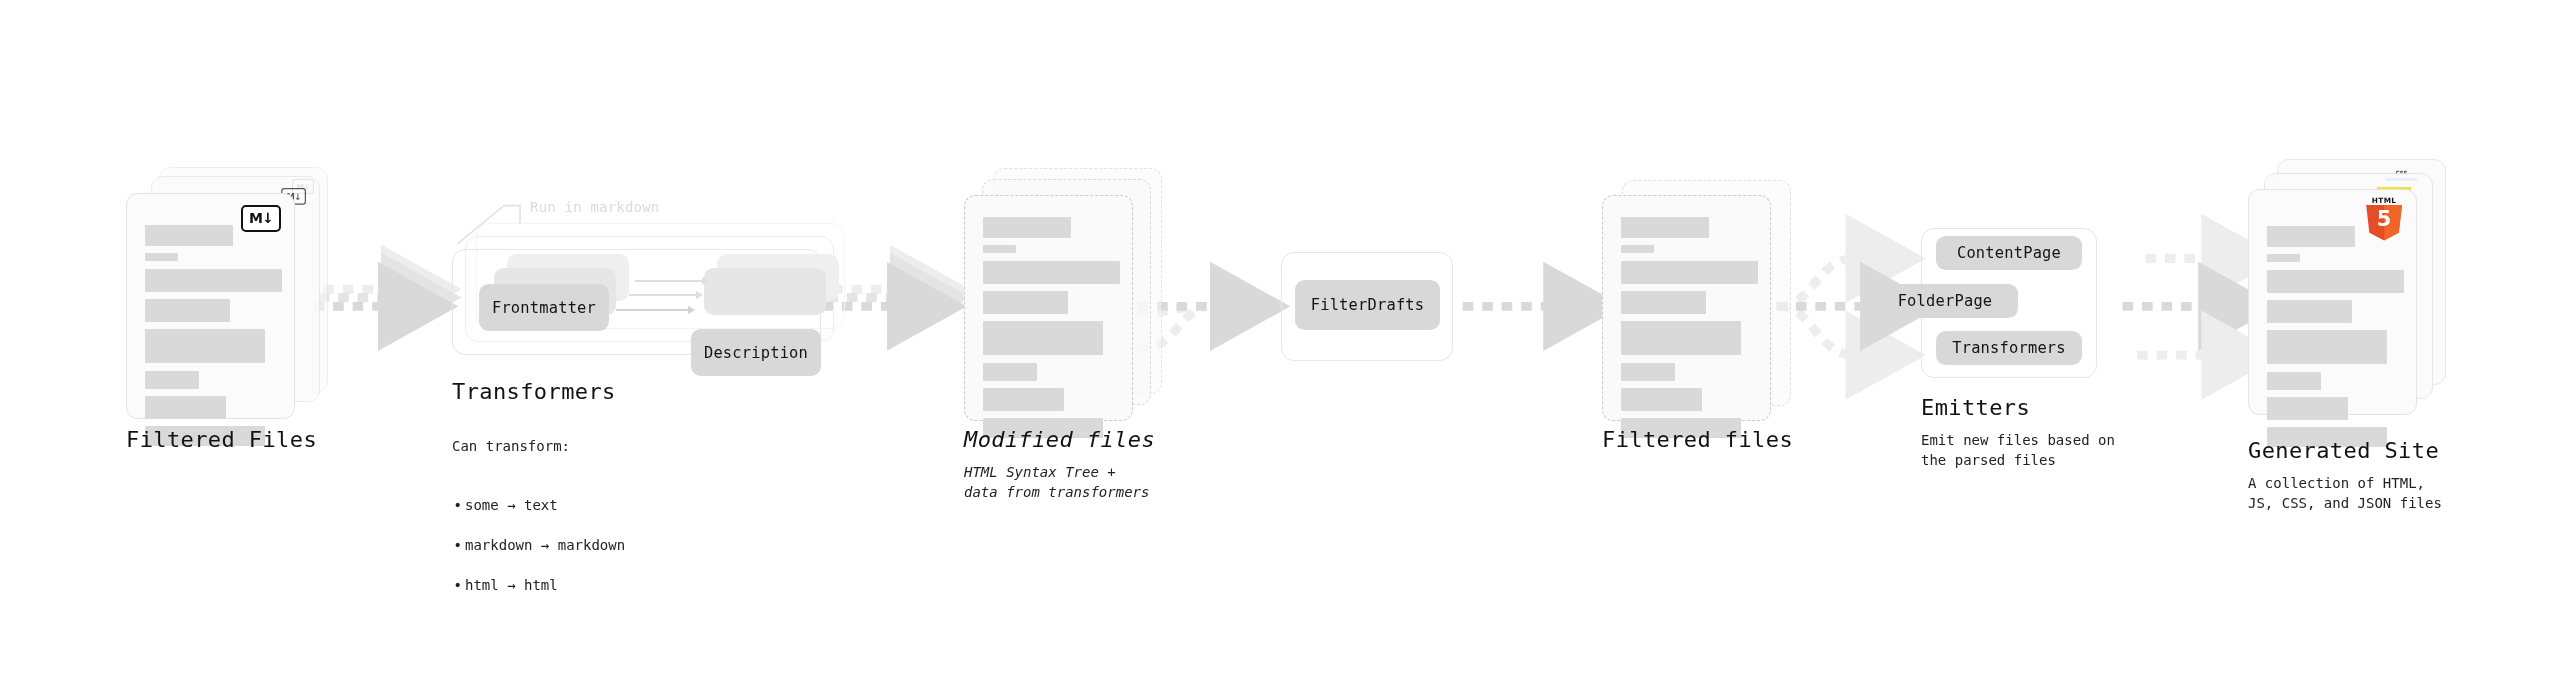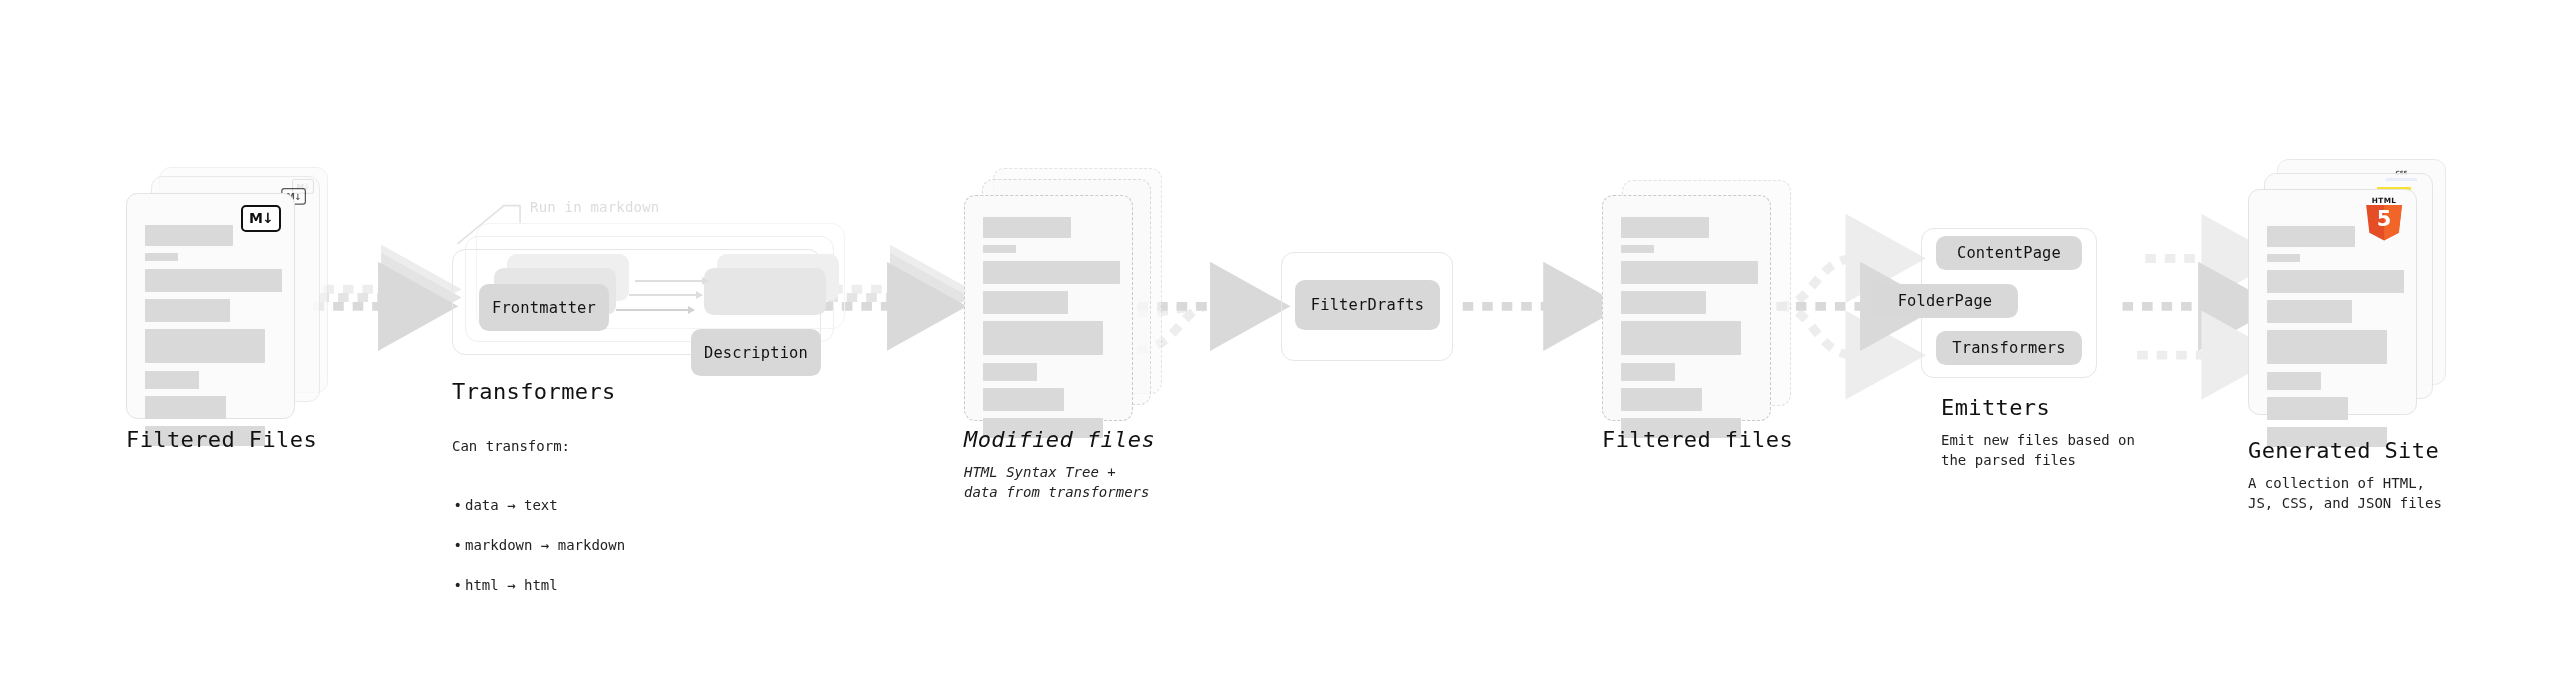--- a/index.html
+++ b/index.html
@@ -215,21 +215,21 @@
   <div class="chip" style="left:479px;top:284px;width:130px;height:47px;">Frontmatter</div>
   <div class="chip" style="left:691px;top:284px;width:130px;height:47px;margin-top:45px;">Description</div>
 
   <div class="runlabel" style="left:530px;top:199px;">Run in markdown</div>
 
   <div class="caption" style="left:452px;top:379px;">
     <div class="title">Transformers</div>
     <div class="sub" style="margin-top:11.4px;">
       <span class="lead">Can transform:</span>
       <ul>
-        <li>data → text</li>
+        <li>some → text</li>
         <li>markdown → markdown</li>
         <li>html → html</li>
       </ul>
     </div>
   </div>
 
   <div class="filecard dashed" style="left:993px;top:168px;opacity:.5;"></div>
   <div class="filecard dashed" style="left:982px;top:179px;opacity:.7;"></div>
   <div class="filecard dashed" style="left:964px;top:195px;">
     <div class="bars" style="top:21px;">
@@ -266,21 +266,21 @@
     </div>
   </div>
   <div class="caption" style="left:1602px;top:427px;">
     <div class="title">Filtered files</div>
   </div>
 
   <div class="panel" style="left:1921px;top:228px;width:176px;height:150px;"></div>
   <div class="chip" style="left:1936px;top:236px;width:146px;height:34px;">ContentPage</div>
   <div class="chip" style="left:1872px;top:284px;width:146px;height:34px;">FolderPage</div>
   <div class="chip" style="left:1936px;top:331px;width:146px;height:34px;">Transformers</div>
-  <div class="caption" style="left:1921px;top:395px;margin-left:20px;">
+  <div class="caption" style="left:1921px;top:395px;">
     <div class="title">Emitters</div>
     <div class="sub">Emit new files based on
 the parsed files</div>
   </div>
 
   <div class="filecard" style="left:2277px;top:159px;opacity:.8;">
     <div class="css-badge">
       <div class="t">CSS</div>
         <div class="u"></div>
     </div>

